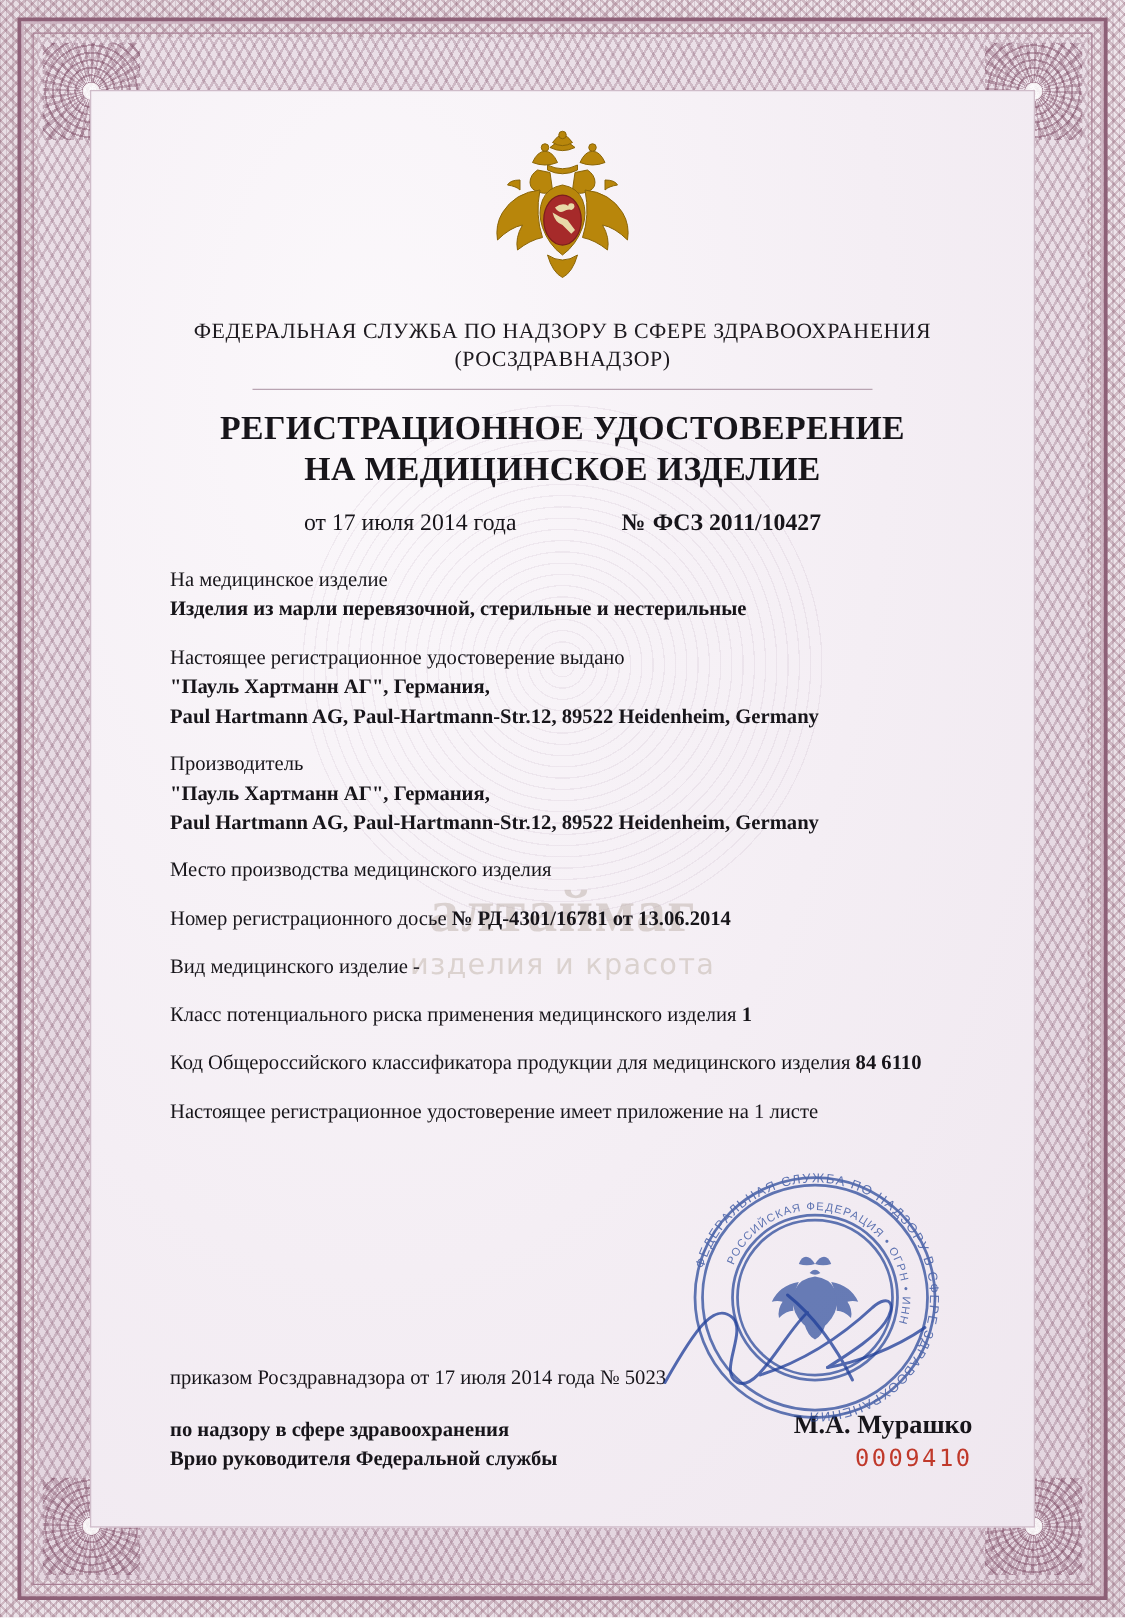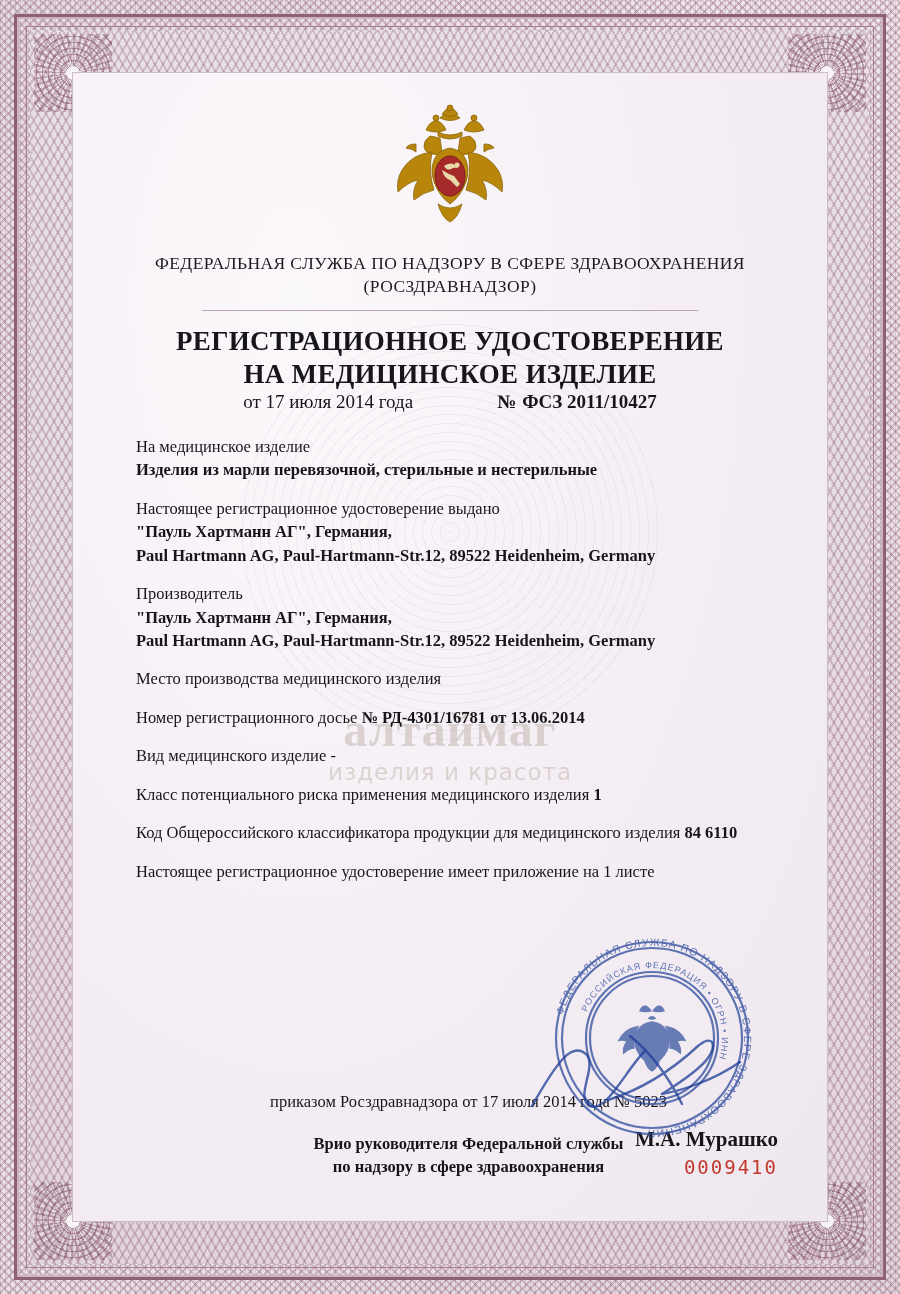--- a/index.html
+++ b/index.html
@@ -120,21 +120,21 @@
     font-size: 27px;
     letter-spacing: 0.3px;
     color: #17151a;
     line-height: 1.22;
   }
   .date-row {
     display: flex;
     justify-content: center;
     align-items: baseline;
     gap: 84px;
-    margin-top: 0;
+    margin-top: 16px;
     font-size: 19px;
     color: #17151a;
   }
   .date-row .num {
     font-weight: bold;
     text-align: center;
   }
   .date-row .num-label {
     font-weight: bold;
     margin-right: 6px;
@@ -185,27 +185,26 @@
     font-family: "DejaVu Sans", sans-serif;
     font-size: 23px;
     color: rgba(186,172,160,0.45);
     letter-spacing: 1px;
     margin-top: 2px;
   }
 
   
   .footer {
     position: absolute;
-    left: 77px;
+    left: 64px;
     right: 40px;
     bottom: 44px;
     font-size: 16.5px;
     color: #17151a;
     z-index: 5;
-    text-align: center;
   }
   .order-line {
     line-height: 1.45;
   }
   .signblock {
     margin-top: 18px;
     font-weight: bold;
     line-height: 1.4;
   }
   .sign-name {
@@ -368,22 +367,22 @@
         </div>
 
       </div>
     </div>
 
     <div class="footer">
       <div class="order-line">
         <div>приказом Росздравнадзора от 17 июля 2014 года № 5023</div>
       </div>
       <div class="signblock">
+        <div>по надзору в сфере здравоохранения</div>
         <div>Врио руководителя Федеральной службы</div>
-        <div>по надзору в сфере здравоохранения</div>
       </div>
       <div class="sign-name">М.А. Мурашко</div>
       <div class="serial">0009410</div>
     </div>
 
     <div class="stamp">
       <svg viewBox="0 0 220 220" width="220" height="220" aria-hidden="true">
         <defs>
           <path id="outerArc" d="M110,110 m-92,0 a92,92 0 1,1 184,0 a92,92 0 1,1 -184,0"></path>
           <path id="innerArc" d="M110,110 m-70,0 a70,70 0 1,1 140,0 a70,70 0 1,1 -140,0"></path>

